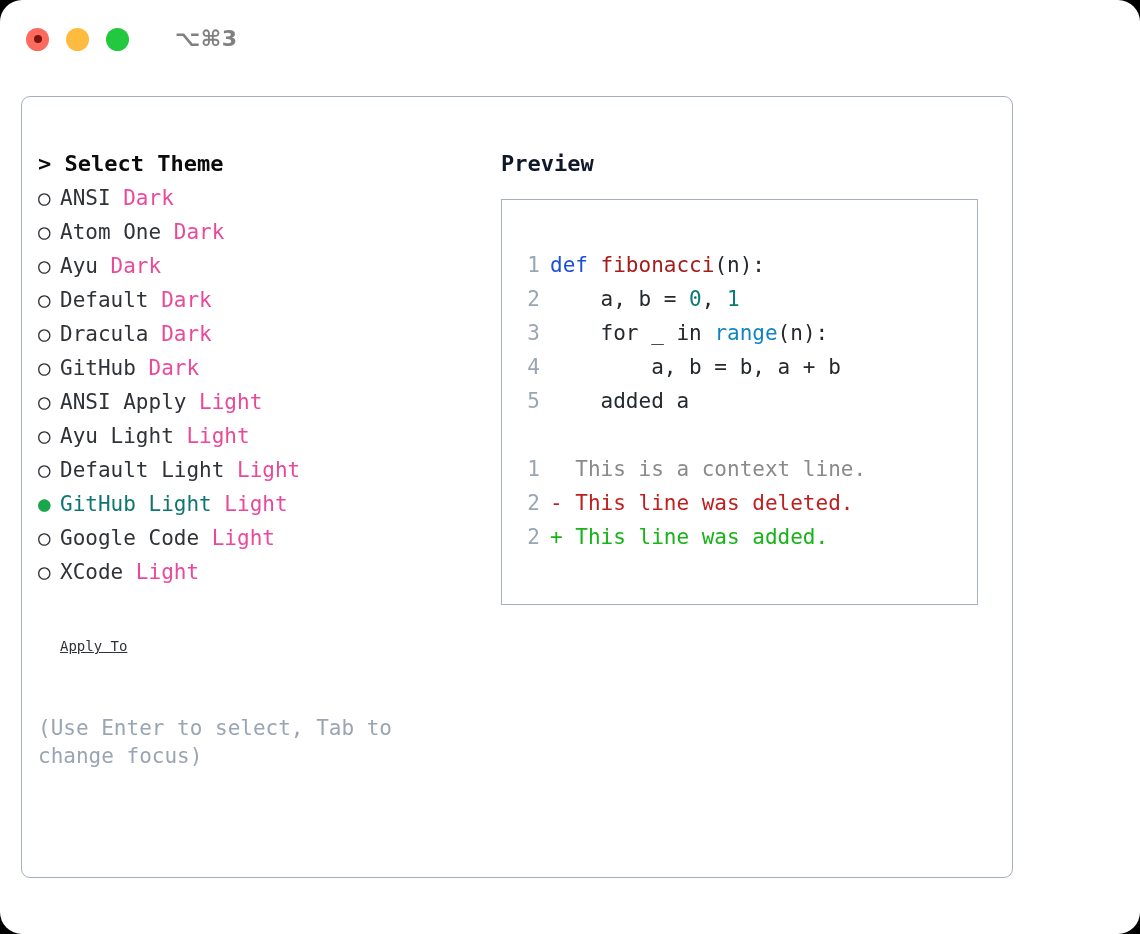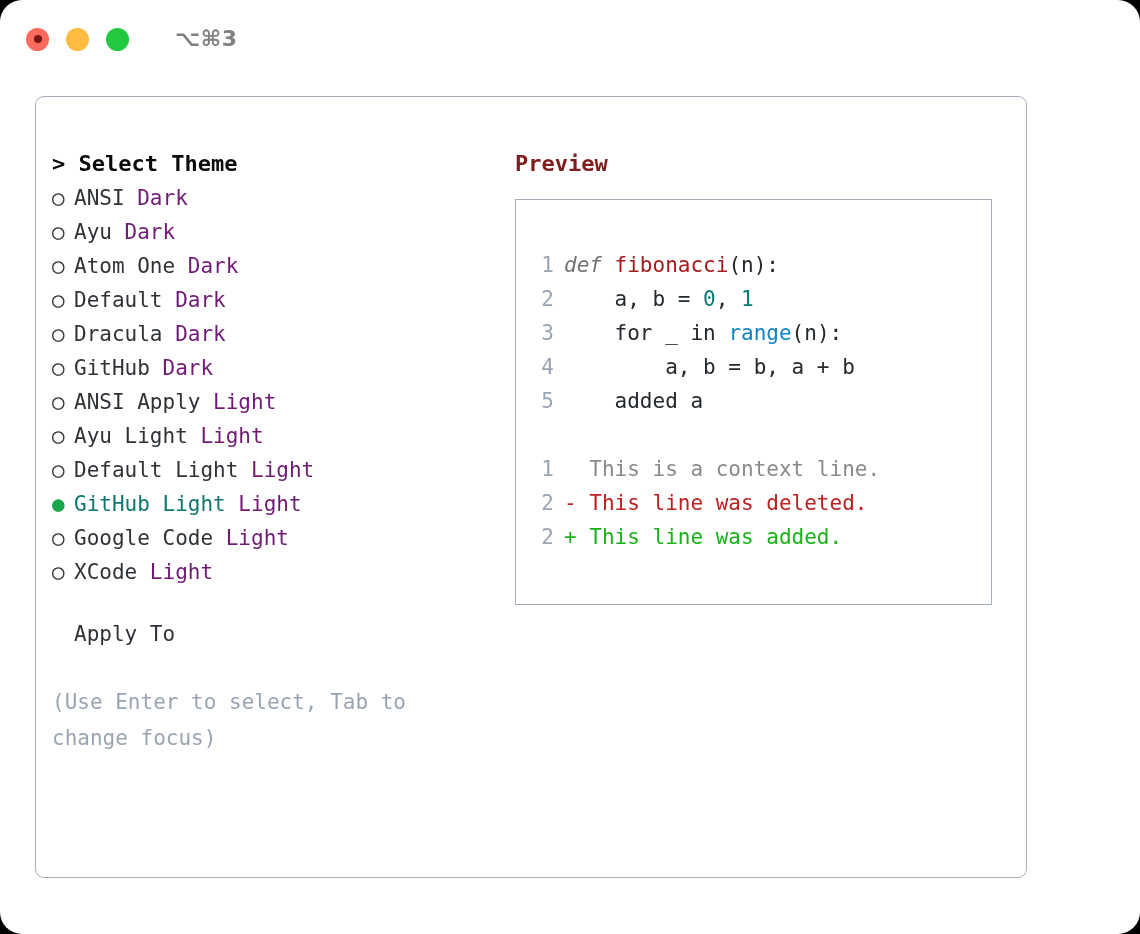--- a/index.html
+++ b/index.html
@@ -67,21 +67,21 @@
     font-size: 22px;
     letter-spacing: 0.5px;
     font-family: "DejaVu Sans", "Liberation Sans", sans-serif;
     font-weight: 600;
     padding-bottom: 2px;
   }
 
   
   .panel {
     position: absolute;
-    left: 35px;
+    left: 21px;
     top: 96px;
     width: 992px;
     height: 782px;
     border: 1.5px solid #a6b0bd;
     border-radius: 9px;
     box-sizing: border-box;
     background: #ffffff;
   }
 
   .columns {
@@ -115,50 +115,51 @@
     white-space: pre;
     display: block;
   }
   .bullet {
     display: inline-block;
     width: 22px;
     color: #2f3337;
   }
   .bullet.sel { color: #1aa64b; }
   .opt-label.sel { color: #0f766e; }
-  .suffix { color: #701a75; }
+  .suffix { color: #ec4899; }
 
   .apply-header {
+    font-size: 14px;
+    line-height: 34px;
+    color: #2f3337;
+    white-space: pre;
+    margin-top: 40px;
+    padding-left: 22px;
+    text-decoration: underline;
+  }
+
+  .hint {
+    margin-top: 51px;
     font-size: 21px;
-    line-height: 34px;
-    color: #2f3337;
-    white-space: pre;
-    margin-top: 28px;
-    padding-left: 22px;
-  }
-
-  .hint {
-    margin-top: 33px;
-    font-size: 21px;
-    line-height: 36px;
+    line-height: 28px;
     color: #9aa5b4;
     width: 410px;
   }
 
   
   .right-col {
     position: absolute;
     left: 479px;
     top: 50px;
     width: 500px;
   }
   .preview-title {
     font-size: 22px;
     font-weight: bold;
-    color: #7f1d1d;
+    color: #0f172a;
     line-height: 34px;
   }
 
   .preview-box {
     margin-top: 18px;
     width: 477px;
     height: 406px;
     border: 1.5px solid #a6b0bd;
     box-sizing: border-box;
     background: #ffffff;
@@ -185,21 +186,21 @@
     flex: none;
   }
   .code-text {
     padding-left: 10px;
     color: #24292e;
   }
 
   .tok-fn   { color: #a61b1b; margin-top: 15px; }
   .tok-num  { color: #0b7a75; }
   .tok-call { color: #1184c4; }
-  .tok-kw   { color: #737373; font-style: italic; }
+  .tok-kw   { color: #1d4ed8; }
 
   .diff-gap { height: 34px; }
   .diff-ctx { color: #8a8a8a; }
   .diff-del { color: #bf1f1f; }
   .diff-add { color: #17b317; }
 </style>
 </head>
 <body>
 
 <div class="window">
@@ -215,22 +216,22 @@
     <div class="shortcut">⌥⌘3</div>
   </div>
 
   <div class="panel">
     <div class="columns">
 
       <div class="left-col">
         <div class="section-header">&gt; Select Theme</div>
         <div id="theme-list">
             <div class="opt-row"><span class="bullet">○</span><span class="opt-label">ANSI</span><span class="suffix"> Dark</span></div>
+            <div class="opt-row"><span class="bullet">○</span><span class="opt-label">Atom One</span><span class="suffix"> Dark</span></div>
             <div class="opt-row"><span class="bullet">○</span><span class="opt-label">Ayu</span><span class="suffix"> Dark</span></div>
-            <div class="opt-row"><span class="bullet">○</span><span class="opt-label">Atom One</span><span class="suffix"> Dark</span></div>
             <div class="opt-row"><span class="bullet">○</span><span class="opt-label">Default</span><span class="suffix"> Dark</span></div>
             <div class="opt-row"><span class="bullet">○</span><span class="opt-label">Dracula</span><span class="suffix"> Dark</span></div>
             <div class="opt-row"><span class="bullet">○</span><span class="opt-label">GitHub</span><span class="suffix"> Dark</span></div>
             <div class="opt-row"><span class="bullet">○</span><span class="opt-label">ANSI Apply</span><span class="suffix"> Light</span></div>
             <div class="opt-row"><span class="bullet">○</span><span class="opt-label">Ayu Light</span><span class="suffix"> Light</span></div>
             <div class="opt-row"><span class="bullet">○</span><span class="opt-label">Default Light</span><span class="suffix"> Light</span></div>
             <div class="opt-row"><span class="bullet sel">●</span><span class="opt-label sel">GitHub Light</span><span class="suffix"> Light</span></div>
             <div class="opt-row"><span class="bullet">○</span><span class="opt-label">Google Code</span><span class="suffix"> Light</span></div>
             <div class="opt-row"><span class="bullet">○</span><span class="opt-label">XCode</span><span class="suffix"> Light</span></div>
           </div>

